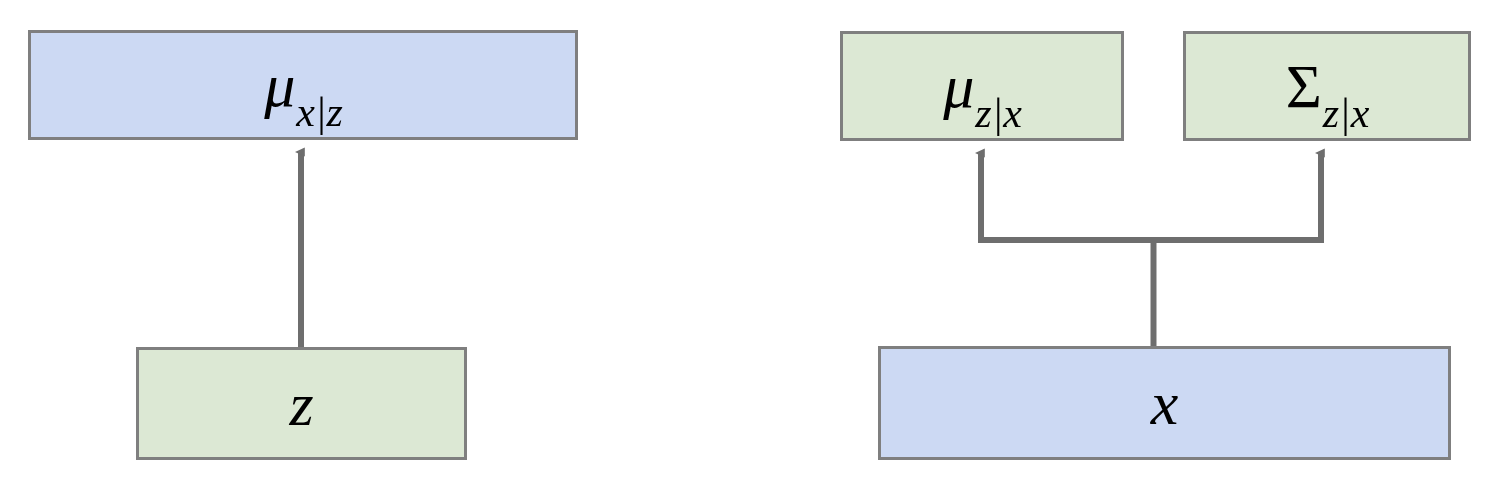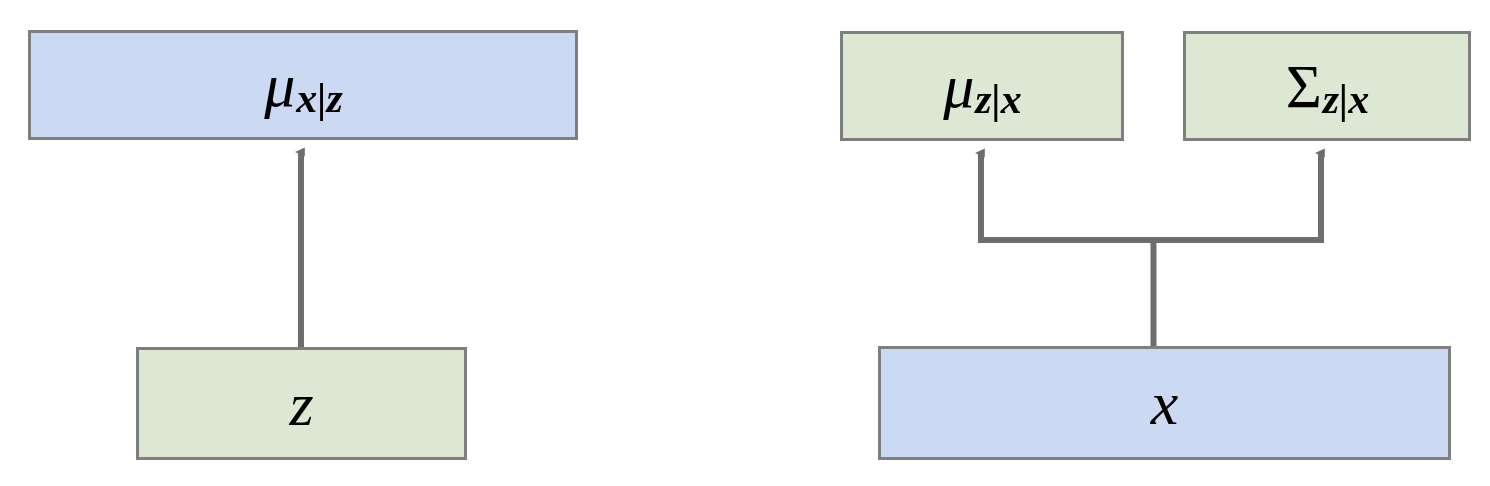--- a/index.html
+++ b/index.html
@@ -43,23 +43,22 @@
     line-height: 1;
   }
   .base.upright {
     font-style: normal;
   }
   .sub {
     font-style: italic;
     font-size: 42px;
     line-height: 1;
     position: relative;
-    top: 6px;
+    top: 20px;
     left: 1px;
-    font-weight: bold;
   }
   .solo {
     font-style: italic;
     font-size: 62px;
     line-height: 1;
   }
 
   
   #box-mu-x-given-z { left: 28px;   top: 30px;  width: 550px; height: 110px; }
   #box-z            { left: 136px;  top: 347px; width: 331px; height: 113px; }

